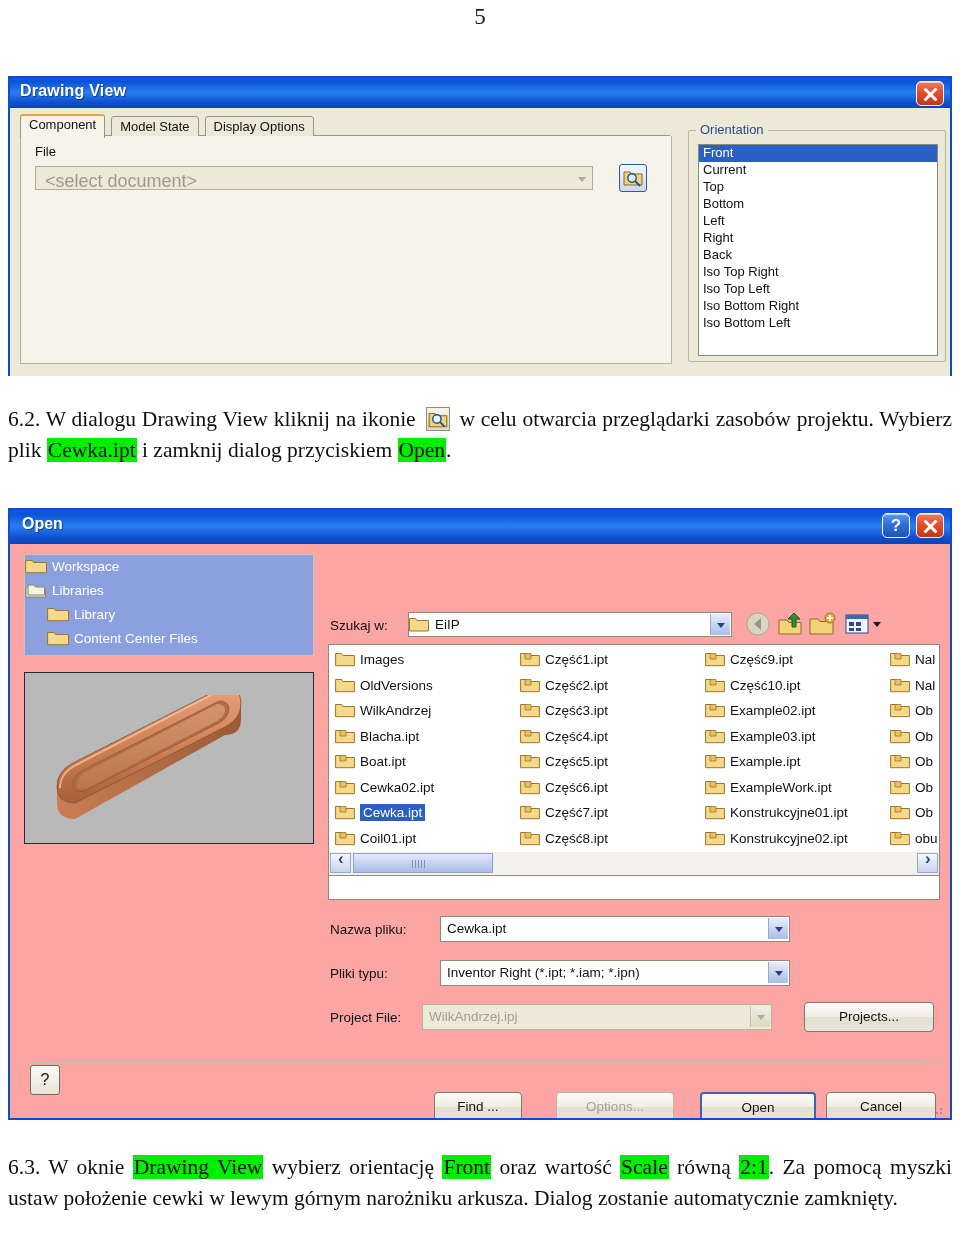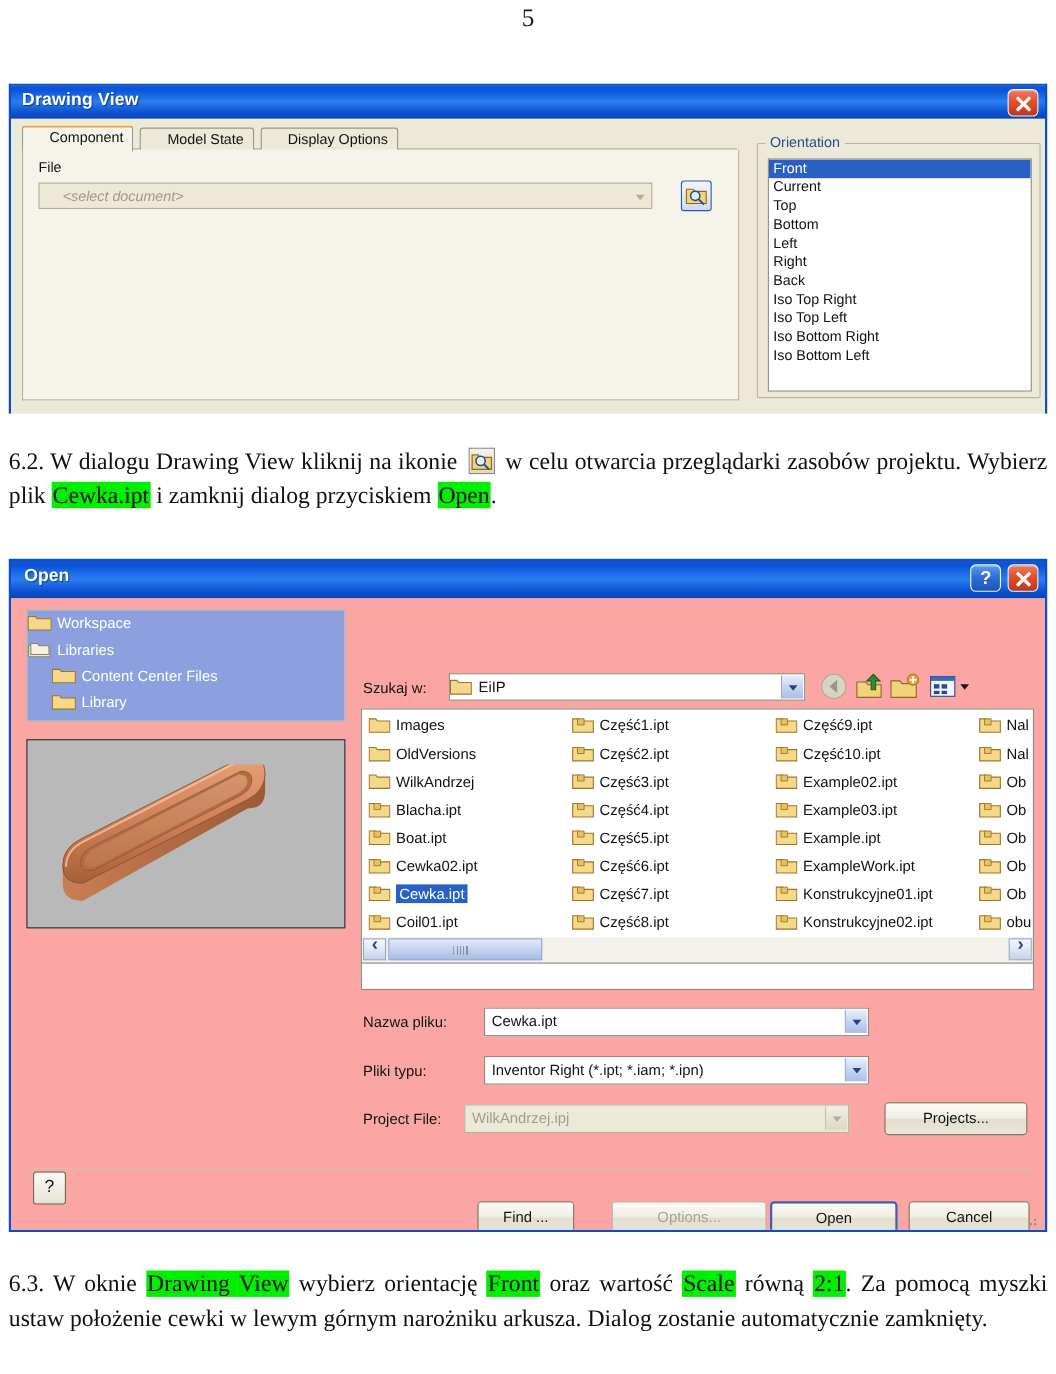--- a/index.html
+++ b/index.html
@@ -59,21 +59,21 @@
     box-shadow:inset 0 1px 0 rgba(255,255,255,.6);
     color:#fff; font-family:"Liberation Sans",sans-serif; font-weight:bold;
     font-size:17px; text-align:center; line-height:23px; cursor:pointer;
   }
 
   .dv-body{ position:relative; height:268px; background:#ece9d8; }
 
   
   .dv-tabs{ position:absolute; left:10px; top:6px; height:22px; }
   .dv-tab{
-    display:inline-block; height:22px; padding:2px 8px 0 24px;
+    display:inline-block; height:22px; padding:2px 8px 0 8px;
     font-family:"Liberation Sans", sans-serif; font-size:13px; color:#111;
     background:#ece9d8; border:1px solid #9a9780;
     border-radius:3px 3px 0 0; margin-right:2px;
     vertical-align:bottom; cursor:pointer;
   }
   .dv-tab.active{
     background:#f6f4ea; border-top:2px solid #e8a33d; border-bottom:none;
     padding-top:1px; height:24px; position:relative; z-index:3;
   }
   .dv-tabline{
@@ -87,22 +87,22 @@
   }
   .dv-file-label{
     position:absolute; left:14px; top:8px;
     font-family:"Liberation Sans", sans-serif; font-size:13px; color:#111;
   }
   .dv-file-combo{
     position:absolute; left:14px; top:30px; width:558px; height:24px;
     background:#ece9d8; border:1px solid #b2ae94;
   }
   .dv-file-combo .txt{
-    position:absolute; left:21px; top:4px;
-    font-family:"Liberation Sans", sans-serif; font-size:13px; color:#9c9a88;font-style:italic;
+    position:absolute; left:9px; top:4px;
+    font-family:"Liberation Sans", sans-serif; font-size:18px; color:#9c9a88;
   }
   .combo-arrow{
     position:absolute; right:0; top:0; width:20px; height:100%;
   }
   .combo-arrow::after{
     content:""; position:absolute; left:6px; top:10px;
     border-left:4px solid transparent; border-right:4px solid transparent;
     border-top:5px solid #b2ae94;
   }
   .dv-browse-btn{
@@ -382,24 +382,24 @@
     <div class="places" id="places-list">
         <div class="place-row"><svg class="ic" viewBox="0 0 22 17">
             <path d="M0.6 2.5h6.6l1.5 2h12.8v10.2H0.6z" fill="#f5d889" stroke="#9a7726" stroke-width="1"></path>
           </svg><span>Workspace</span></div>
         <div class="place-row"><svg class="ic" viewBox="0 0 22 17">
             <path d="M1 5h7l1.5 2h11v8H1z" fill="#f2ead0" stroke="#8a8470" stroke-width="1"></path>
             <path d="M3 3h6l1.5 2h9v8H3z" fill="#f7f2df" stroke="#8a8470" stroke-width="1"></path>
           </svg><span>Libraries</span></div>
         <div class="place-row indent1"><svg class="ic" viewBox="0 0 22 17">
             <path d="M0.6 2.5h6.6l1.5 2h12.8v10.2H0.6z" fill="#f5d889" stroke="#9a7726" stroke-width="1"></path>
-          </svg><span>Content Center Files</span></div>
+          </svg><span>Library</span></div>
         <div class="place-row indent1"><svg class="ic" viewBox="0 0 22 17">
             <path d="M0.6 2.5h6.6l1.5 2h12.8v10.2H0.6z" fill="#f5d889" stroke="#9a7726" stroke-width="1"></path>
-          </svg><span>Library</span></div>
+          </svg><span>Content Center Files</span></div>
       </div>
 
     <div class="preview">
       <svg class="coil" viewBox="0 0 250 130">
         <defs>
           <linearGradient id="cu1" x1="0" y1="0" x2="0" y2="1">
             <stop offset="0%" stop-color="#e8a078"></stop>
             <stop offset="55%" stop-color="#cd7f54"></stop>
             <stop offset="100%" stop-color="#a75f39"></stop>
           </linearGradient>
@@ -626,21 +626,21 @@
     <div class="fld-label" style="left:320px; top:466px;">Project File:</div>
     <div class="fld-box dis" style="left:412px; top:460px; width:350px;">
       <span class="val">WilkAndrzej.ipj</span>
       <span class="cbtn"></span>
     </div>
     <div class="btn" style="left:794px; top:458px; width:130px;">Projects...</div>
 
     <div class="sep-line" style="top:518px;"></div>
 
     <div class="btn" style="left:424px; top:548px; width:88px;">Find ...</div>
-    <div class="btn disabled" style="left:546px; top:548px; width:141px;">Options...</div>
+    <div class="btn disabled" style="left:546px; top:548px; width:118px;">Options...</div>
     <div class="btn default" style="left:690px; top:548px; width:116px;">Open</div>
     <div class="btn" style="left:816px; top:548px; width:110px;">Cancel</div>
 
     <div class="grip"></div>
   </div>
 </div>
 
 <div class="help-sq">?</div>
 
 <div class="para" style="top:1152px;">

